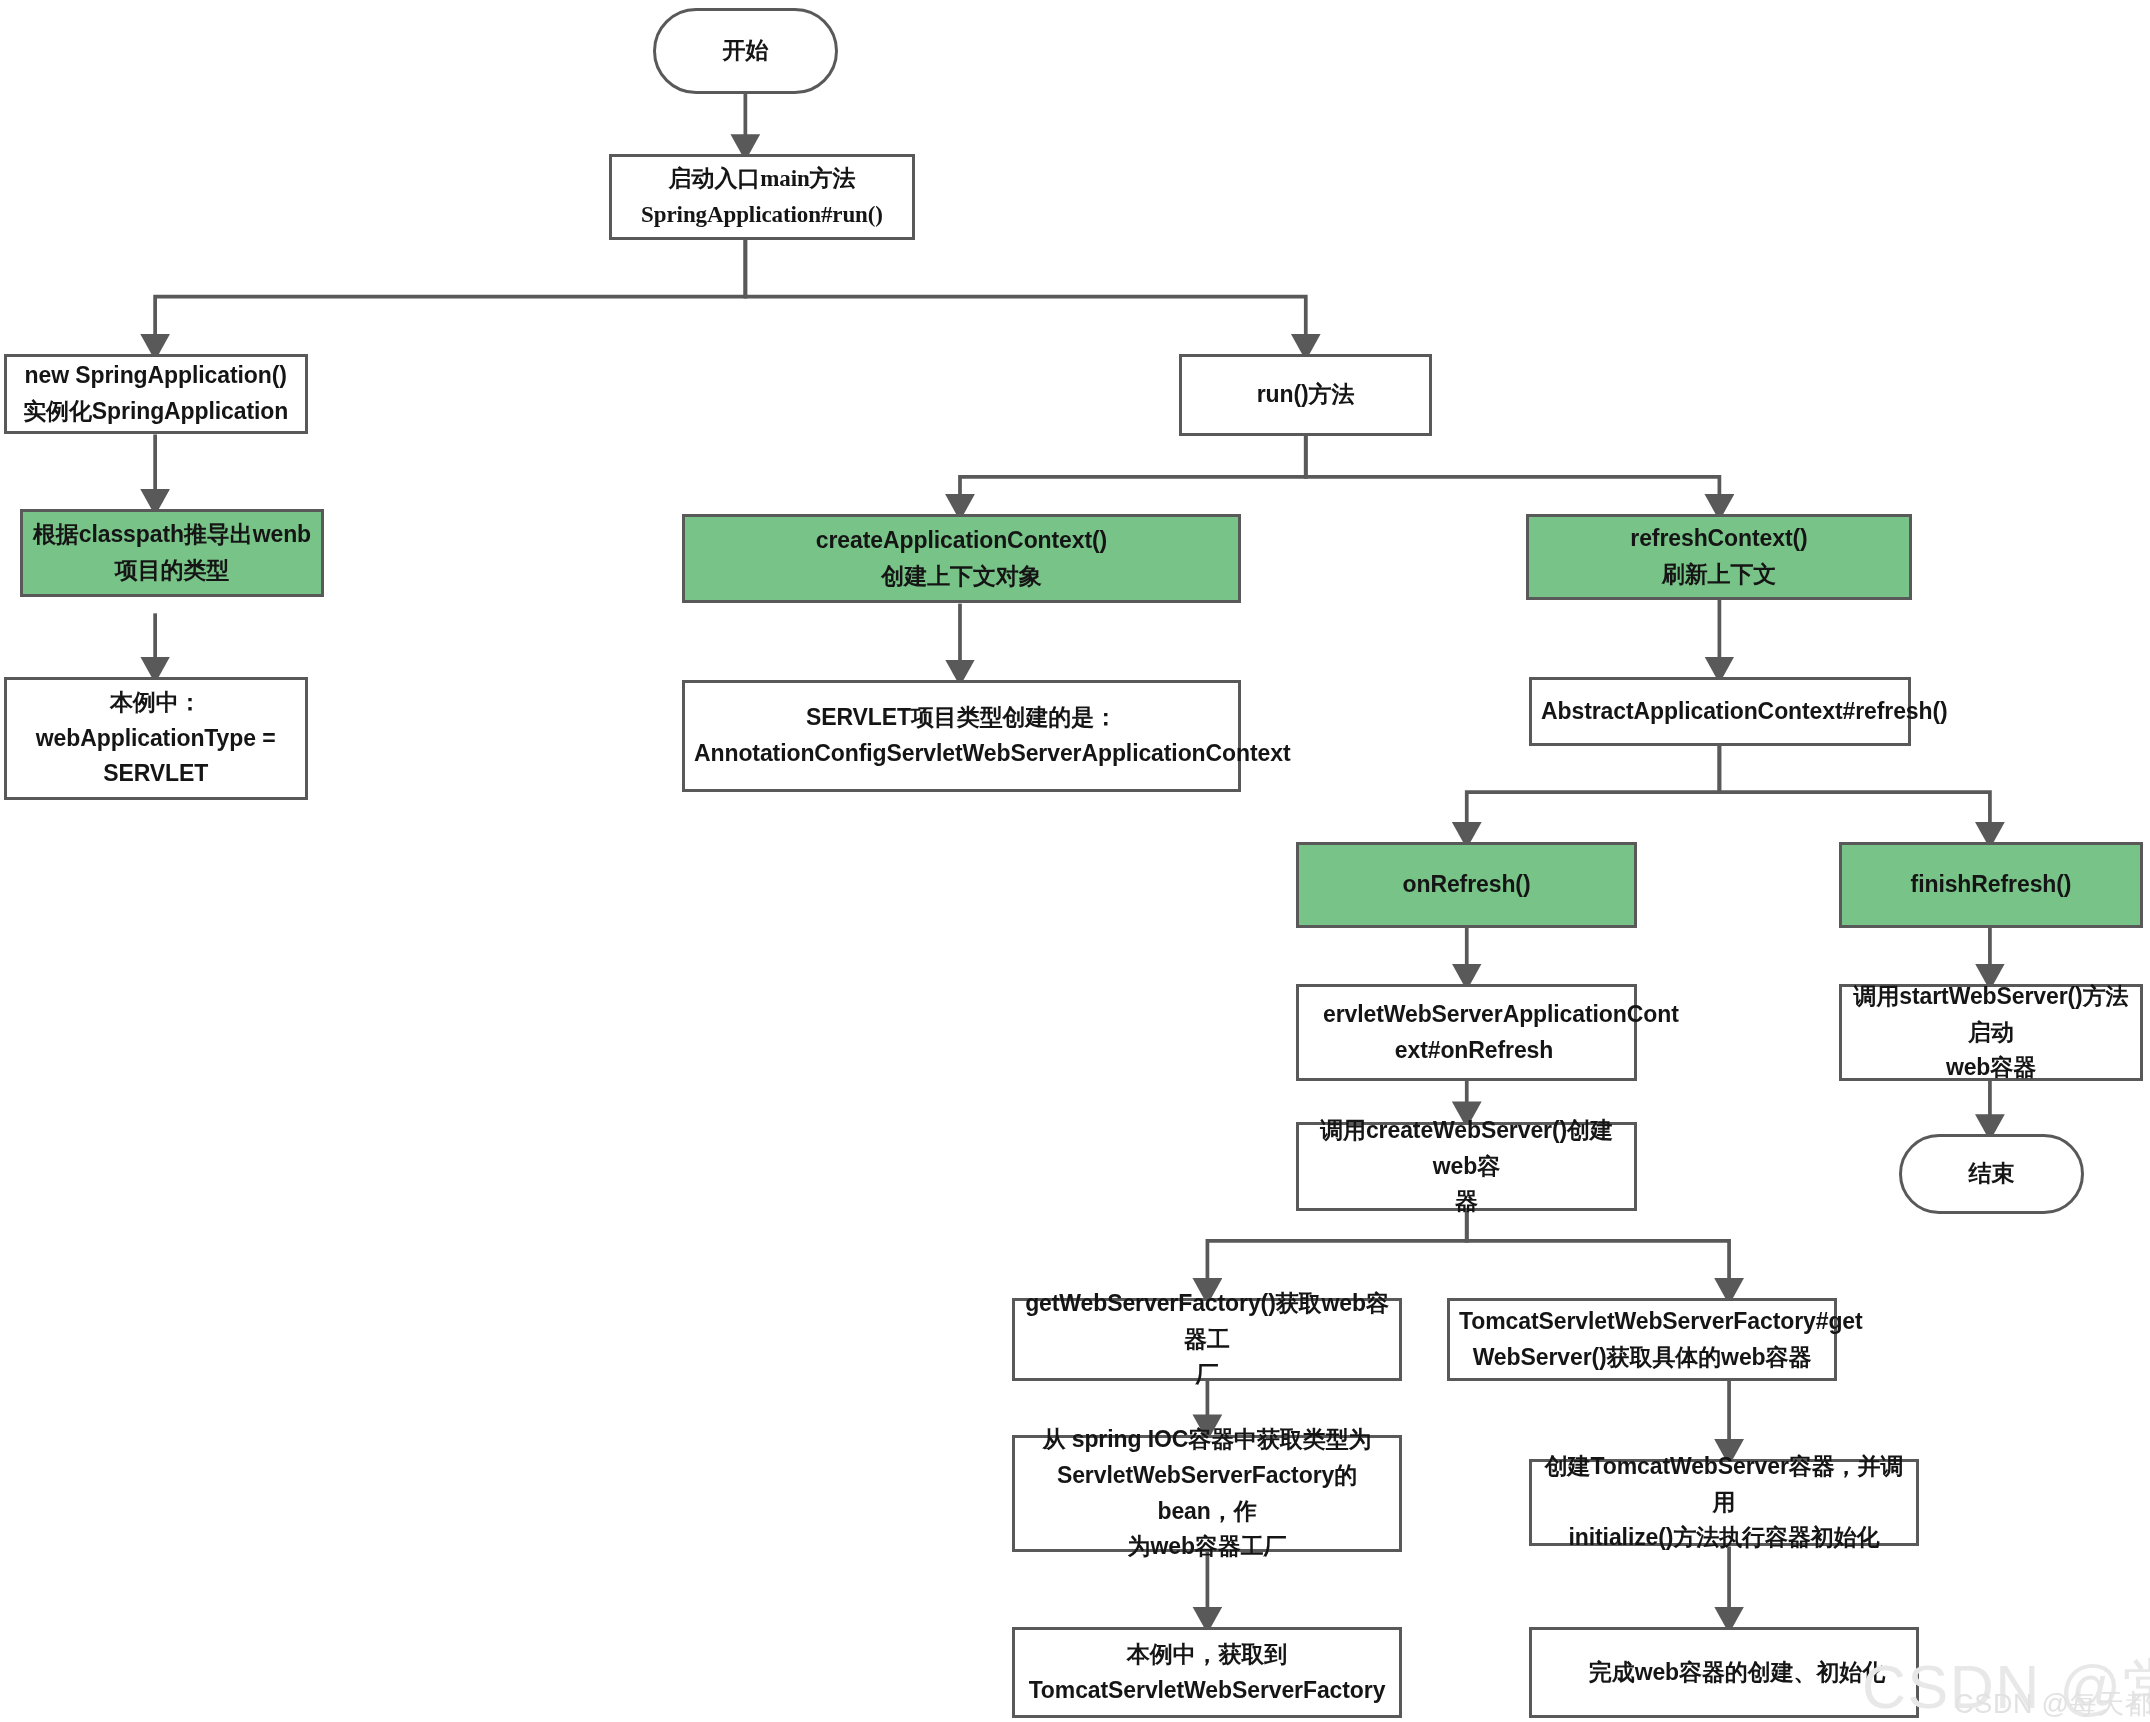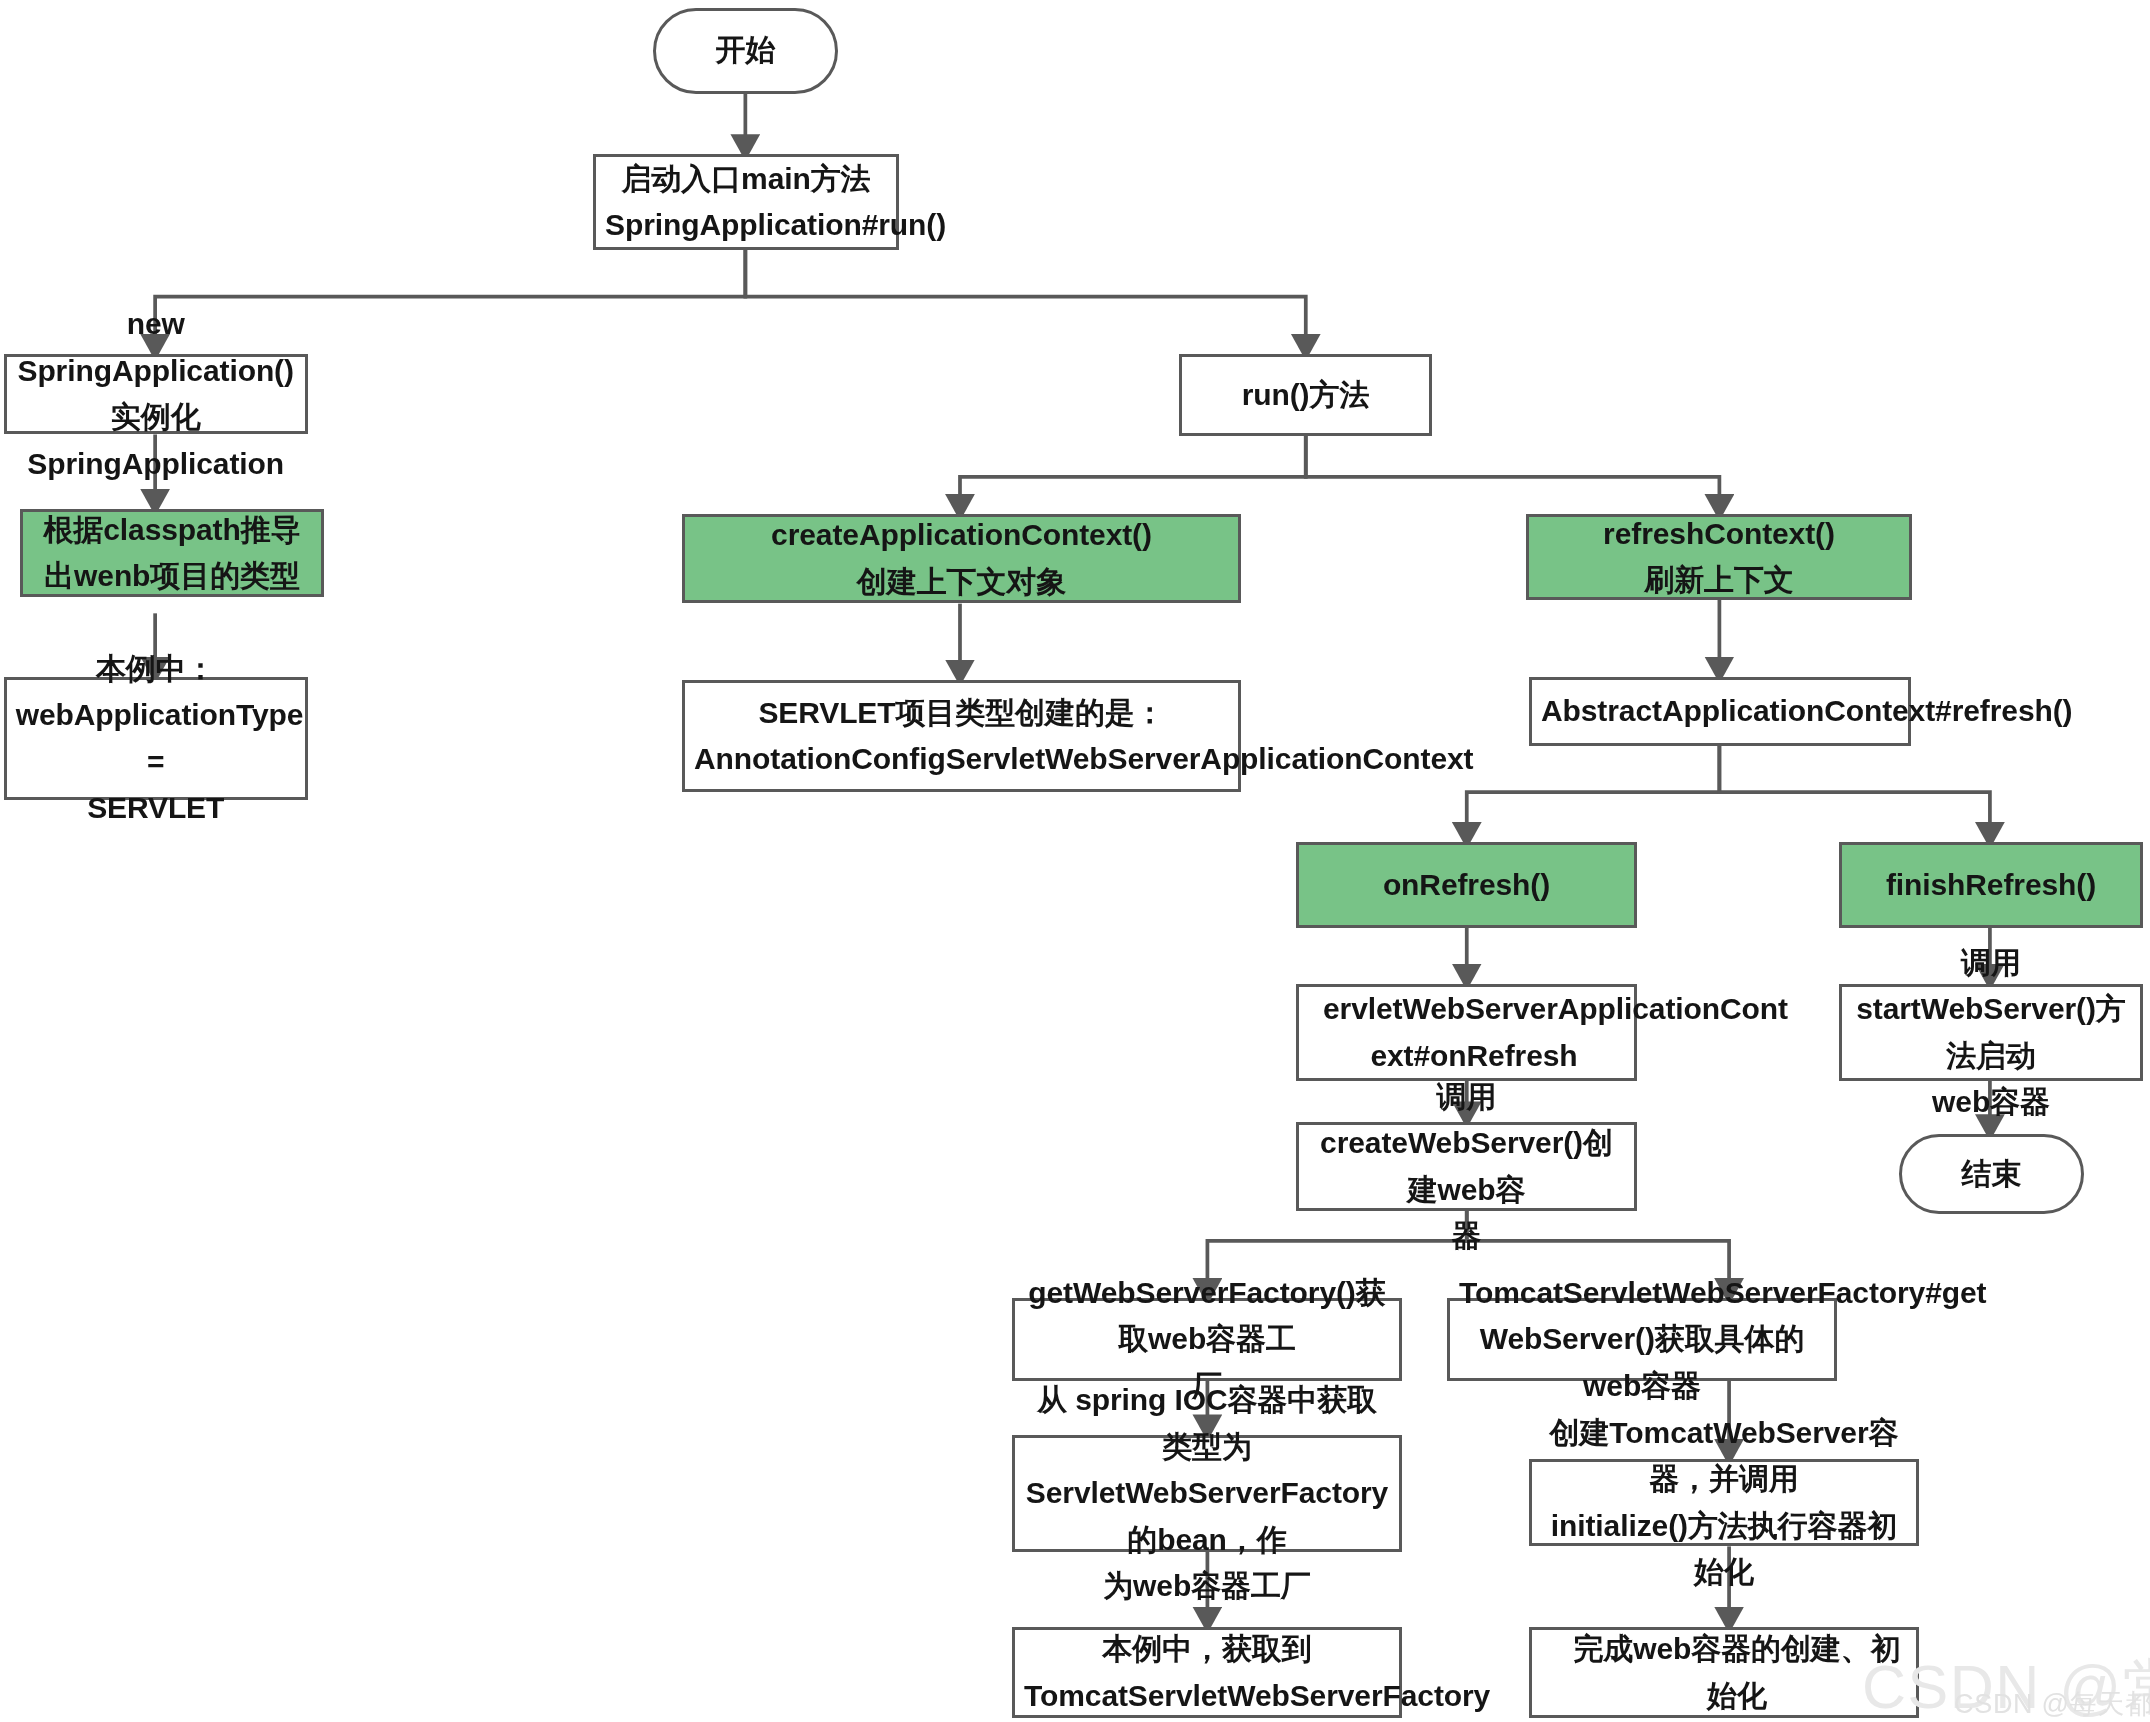--- a/index.html
+++ b/index.html
@@ -30,21 +30,21 @@
     position: absolute;
     box-sizing: border-box;
     display: flex;
     align-items: center;
     justify-content: center;
     text-align: center;
     border: 3.7px solid #595959;
     background: #ffffff;
     color: #151515;
     font-weight: bold;
-    font-size: 30px;
+    font-size: 23px;
     line-height: 1.55;
     padding: 4.5px 9px;
     letter-spacing: -0.1px;
   }
   .node.green {
     background: #78c387;
   }
   .node.terminator {
     border-radius: 45px;
     border-width: 3.7px;
@@ -123,21 +123,21 @@
       <path d="M1620,2082 L1620,2183"></path>
 
       <path d="M2320,2075 L2320,2183"></path>
     </g>
   </svg>
 
   <div class="node terminator" style="left:653px; top:7.5px; width:185px; height:86px;">
     <span class="txt">开始</span>
   </div>
 
-  <div class="node" style="left:593px; top:154px; width:306px; height:96px;">
+  <div class="node" style="left:609px; top:154px; width:306px; height:86px;font-family:Liberation Serif, serif;">
     <span class="txt">启动入口main方法
 SpringApplication#run()</span>
   </div>
 
   <div class="node" style="left:3.7px; top:354px; width:304px; height:80px;">
     <span class="txt">new SpringApplication()
 实例化SpringApplication</span>
   </div>
 
   <div class="node green" style="left:20px; top:509px; width:304px; height:88px;">

